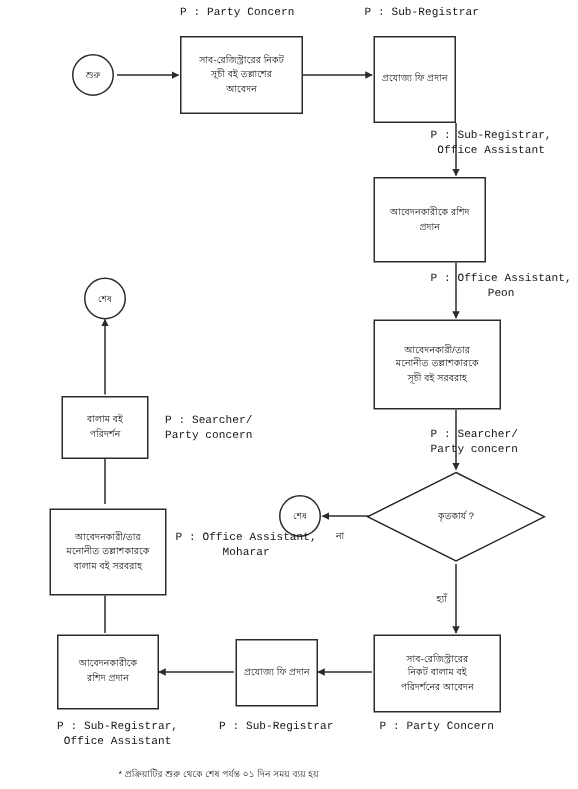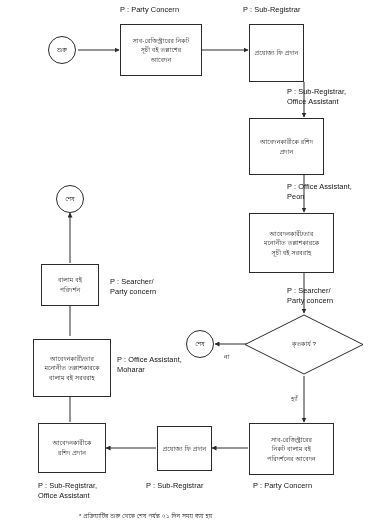--- a/index.html
+++ b/index.html
@@ -65,26 +65,27 @@
     color: #161616;
     text-align: center;
   }
   .decision svg {
     position: absolute;
     left: 0; top: 0;
     z-index: 1;
   }
   .role {
     position: absolute;
-    font-family: Liberation Sans, sans-serif;
+    font-family: Liberation Mono, monospace;
     font-size: 7.4px;
     line-height: 1.32;
     color: #131313;
     white-space: pre-line;
     letter-spacing: 0.05px;
+    text-align: center;
   }
   .edgelabel {
     position: absolute;
     font-family: "Liberation Sans", sans-serif;
     font-size: 6.2px;
     color: #161616;
   }
   .footnote {
     position: absolute;
     font-family: "Liberation Sans", sans-serif;

